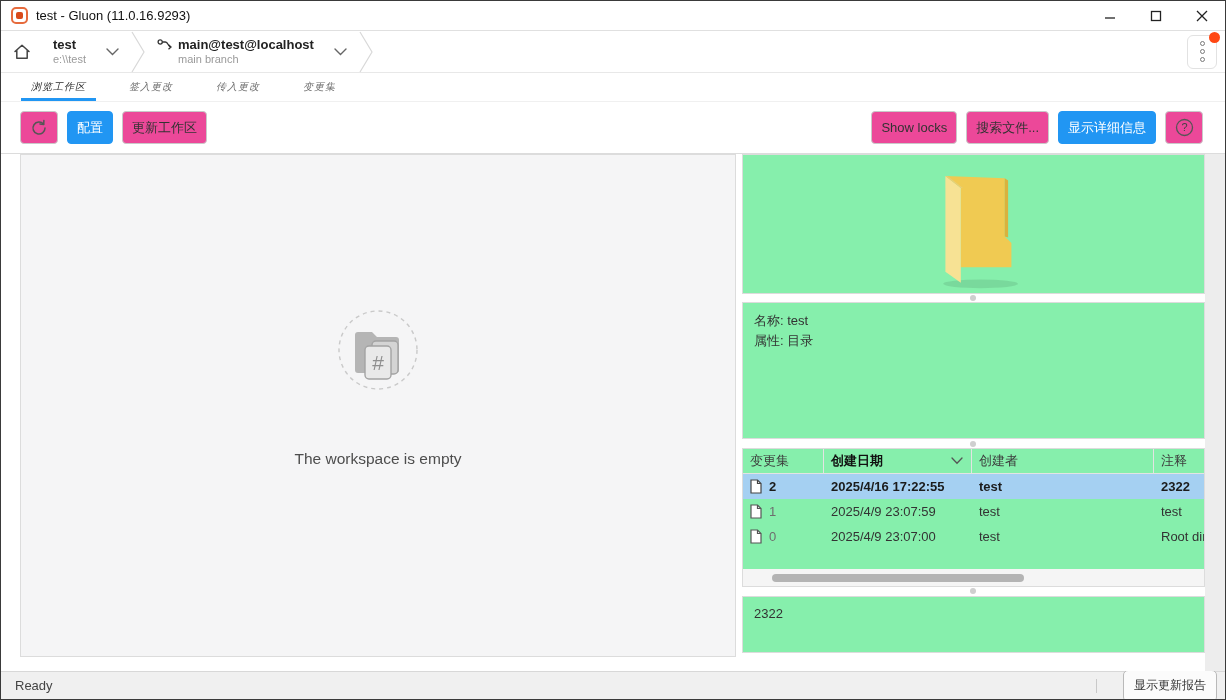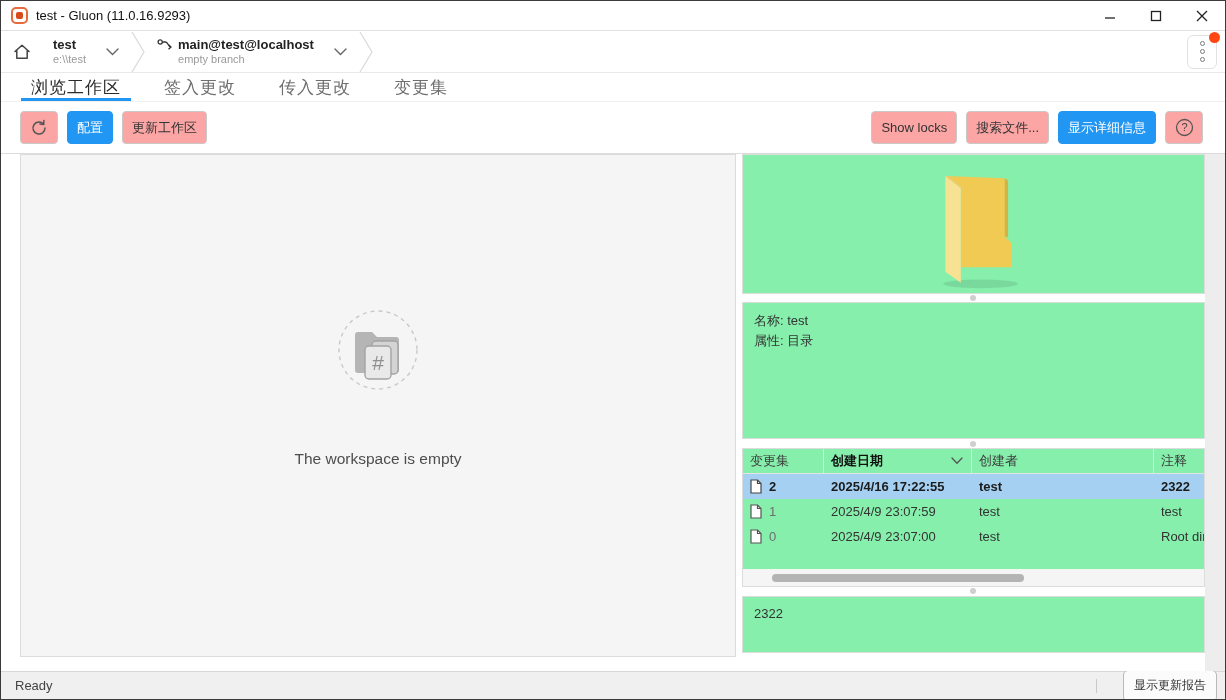--- a/index.html
+++ b/index.html
@@ -26,27 +26,27 @@
   .crumb .chev { margin-left:20px; margin-right:6px; }
   .crumb .bicon { margin-right:6px; margin-top:-12px; }
   .sep svg { display:block; }
   .crumb-spacer { flex:1; }
   .more-btn { position:relative; align-self:center; margin-right:8px; width:30px; height:34px; border:1px solid #e2e2e2; border-radius:6px; display:flex; flex-direction:column; align-items:center; justify-content:center; gap:3px; cursor:pointer; background:#fff; }
   .more-btn .dotc { width:5px; height:5px; border:1.4px solid #7a7a7a; border-radius:50%; }
   .notif-dot { position:absolute; top:-4px; right:-4px; width:11px; height:11px; border-radius:50%; background:#ff4713; }
 
   
   .tab-bar { height:29px; display:flex; align-items:stretch; padding-left:20px; border-bottom:1px solid #f0f0f0; flex:0 0 auto; }
-  .tab { position:relative; display:flex; align-items:center; padding:0 10px; margin-right:23px; font-size:17px; letter-spacing:1px; color:#6e6e6e; cursor:pointer; }
+  .tab { position:relative; display:flex; align-items:center; padding:0 10px; margin-right:23px; font-size:10px; letter-spacing:1px; color:#6e6e6e; cursor:pointer;font-style:italic; }
   .tab.active { color:#2b2b2b; }
   .tab.active::after { content:""; position:absolute; left:0; right:0; bottom:0; height:3px; background:#2196f3; }
 
   
   .action-bar { height:51px; display:flex; align-items:center; padding:0 22px 0 19px; gap:9px; flex:0 0 auto;justify-content:flex-end; }
-  .btn { height:33px; display:inline-flex; align-items:center; justify-content:center; padding:0 9px; background:#fca5a5; border:1px solid #c9c9c9; border-radius:4px; font-size:13px; color:#333; cursor:pointer; white-space:nowrap; }
+  .btn { height:33px; display:inline-flex; align-items:center; justify-content:center; padding:0 9px; background:#ec4899; border:1px solid #c9c9c9; border-radius:4px; font-size:13px; color:#333; cursor:pointer; white-space:nowrap; }
   .btn.primary { background:#2196f3; border-color:#2196f3; color:#fff; }
   .btn.iconbtn { width:38px; padding:0; }
   .action-spacer { flex:1; }
 
   
   .content { position:relative; flex:1; border-top:1px solid #dcdcdc; background:#fff; }
   .gutter-right { position:absolute; left:1204px; top:0; width:22px; height:100%; background:#ededed; }
 
   .left-panel { position:absolute; left:19px; top:0; width:716px; height:503px; background:#f5f5f6; border:1px solid #dcdcdc; display:flex; flex-direction:column; align-items:center; justify-content:center; }
   .left-panel .empty-wrap { display:flex; flex-direction:column; align-items:center; transform:translateY(-18px); }
@@ -135,21 +135,21 @@
     <div class="crumb">
       <span class="bicon">
         <svg width="15" height="13" viewBox="0 0 15 13">
             <circle cx="3.2" cy="4" r="2.1" fill="none" stroke="#333" stroke-width="1.3"></circle>
             <path d="M5.4,4 h3 c3,0 2.5,5 5.5,5" fill="none" stroke="#333" stroke-width="1.3"></path>
             <path d="M11.5,6.8 L14,9 L11.5,11.2" fill="none" stroke="#333" stroke-width="1.3"></path>
           </svg>
       </span>
       <div class="texts">
         <span class="name">main@test@localhost</span>
-        <span class="sub">empty branch</span>
+        <span class="sub">main branch</span>
       </div>
       <span class="chev">
         <svg width="13" height="8" viewBox="0 0 13 8">
             <path d="M1,1 L6.5,6.5 L12,1" fill="none" stroke="#666" stroke-width="1.4" stroke-linecap="round"></path>
           </svg>
       </span>
     </div>
     <div class="sep">
       <svg width="16" height="42" viewBox="0 0 16 42">
           <polyline points="1,1 13,21 1,41" fill="none" stroke="#d8d8d8" stroke-width="1.2"></polyline>

